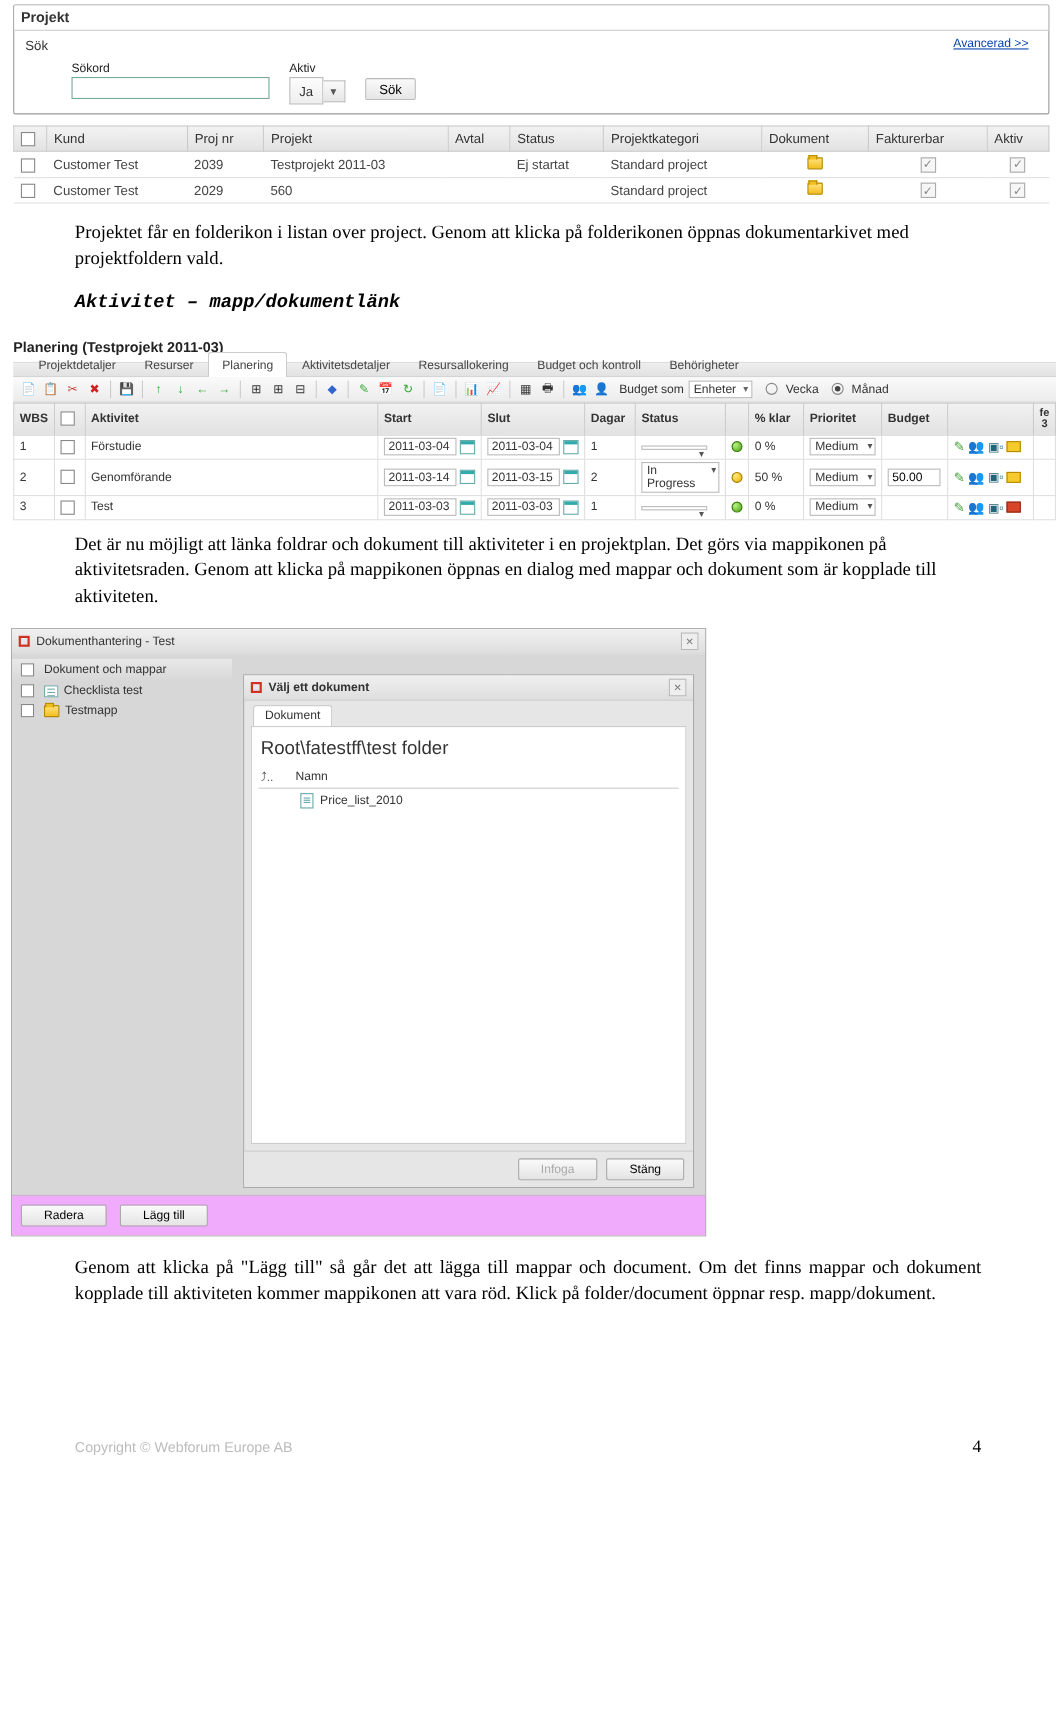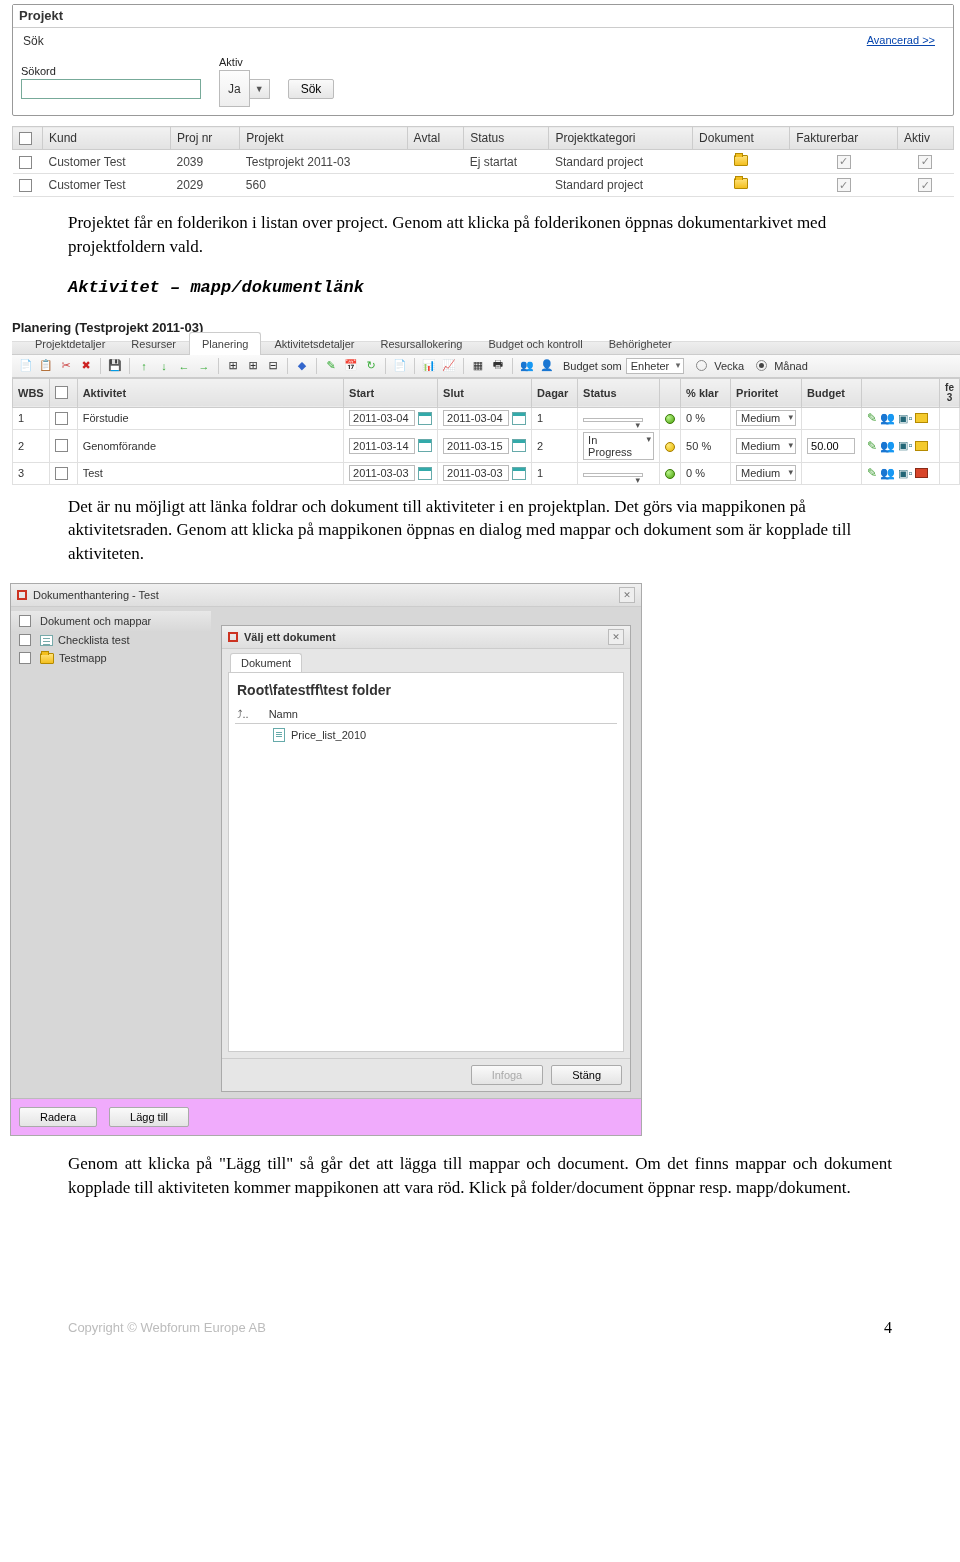--- a/index.html
+++ b/index.html
@@ -13,26 +13,26 @@
     width: 960px;
   }
   .page { padding: 0; }
   
   
   .panel { border: 1px solid #999; margin: 4px 6px 10px 12px; background: #fff; border-radius: 2px; }
   .panel-header { padding: 3px 6px 4px; font-weight: bold; font-size: 13px; background: #fff; border-bottom: 1px solid #ccc; }
   .search-row { display: flex; align-items: center; padding: 4px 8px; }
   .search-label { padding: 2px 6px 0 2px; font-size: 12px; min-width: 40px; }
   .search-link { color: #0645ad; text-decoration: underline; font-size: 11px; margin-left: auto; margin-right: 10px; }
-  .search-fields { display: flex; align-items: center; gap: 18px; padding: 4px 8px 8px; flex-wrap: wrap; }
+  .search-fields { display: flex; align-items: flex-start; gap: 18px; padding: 4px 8px 8px; flex-wrap: wrap; margin-left: 44px; }
   .field-col { display: flex; flex-direction: column; gap: 2px; }
   .field-label { font-size: 11px; color: #222; }
   .field-input { border: 1px solid #7a9; height: 20px; padding: 1px 4px; font-size: 12px; }
   .field-aktiv { display: flex; align-items: center; gap: 0; }
-  .field-aktiv .sel { border: 1px solid #bbb; background: linear-gradient(#fdfdfd,#eee); height: 37px; padding: 2px 8px; font-size: 12px; display: inline-flex; align-items: center; }
+  .field-aktiv .sel { border: 1px solid #bbb; background: linear-gradient(#fdfdfd,#eee); height: 25px; padding: 2px 8px; font-size: 12px; display: inline-flex; align-items: center; }
   .sel-btn { border: 1px solid #bbb; border-left: none; background: linear-gradient(#fafafa,#e6e6e6); width: 20px; height: 20px; display: inline-flex; align-items: center; justify-content: center; font-size: 9px; color: #555; }
   .btn { border: 1px solid #bbb; background: linear-gradient(#fafafa,#e6e6e6); height: 20px; padding: 2px 12px; font-size: 12px; cursor: pointer; border-radius: 2px; }
   .tiny-checkbox { width: 13px; height: 13px; border: 1px solid #888; background: #fff; display: inline-block; margin-right: 4px; vertical-align: middle; }
   
   
   .proj-tbl { margin: 0 6px 14px 12px; border: 0; width: calc(100% - 18px); border-collapse: collapse; font-size: 12px; }
   .proj-tbl th { background: linear-gradient(#f2f2f2,#e2e2e2); border: 1px solid #ccc; border-left:none;  text-align: left; padding: 4px 6px; font-weight: normal; font-size: 12px; color:#333; }
   .proj-tbl th:first-child{border-left:1px solid #ccc;}
   .proj-tbl td { border-bottom: 1px solid #e0e0e0; padding: 4px 6px; color: #444; }
   .folder-icon { width: 14px; height: 11px; background: linear-gradient(#ffe27a,#f3bf1f); border: 1px solid #b58a00; border-radius: 1px; display: inline-block; position: relative; }
@@ -87,21 +87,21 @@
   .doc-left { width: 200px; background: #d7d7d7; padding: 4px 0; }
   .doc-left-row { display: flex; align-items: center; gap: 5px; padding: 3px 8px; font-size: 11px; color: #333; }
   .doc-left-row .tiny-checkbox { width:12px; height:12px; }
   .ico-list { width:13px; height:11px; display:inline-block; background:#fff; border:1px solid #7aa; position:relative; }
   .ico-list:after{content:""; position:absolute; top:2px; left:2px; right:2px; height:1px; background:#7aa; box-shadow:0 3px 0 #7aa, 0 6px 0 #7aa;}
   
   .doc-right { flex: 1; background: #d7d7d7; padding: 18px 6px 6px 0; position: relative; }
   .inner-dlg { background: #e6e6e6; border: 1px solid #aaa; width: 410px; margin-left: 10px; }
   .inner-tab { display: inline-block; padding: 3px 10px; background: #fff; border: 1px solid #ccc; border-bottom: none; border-radius: 3px 3px 0 0; font-size: 11px; margin: 4px 0 0 8px; }
   .inner-body { background: #fff; border: 1px solid #ccc; border-top: 1px solid #ccc; margin: 0 6px 6px; min-height: 380px; padding: 6px; font-size: 11px; color: #333; }
-  .crumb { font-weight: bold; font-size: 14px; padding: 3px 2px; }
+  .crumb { font-weight: normal; font-size: 17px; padding: 3px 2px; }
   .file-hdr { border-bottom: 1px solid #ccc; padding: 3px 2px; margin-top: 4px; font-size: 11px; display:flex; gap:20px;}
   .file-row { padding: 4px 2px; display: flex; align-items: center; gap: 6px; font-size: 11px; }
   .ico-up { font-size: 11px; color: #555; }
   .ico-doc { width: 12px; height: 14px; background: #fff; border: 1px solid #6aa; display: inline-block; position: relative; }
   .ico-doc:after { content: ""; position: absolute; top: 3px; left: 2px; right: 2px; height: 1px; background: #6aa; box-shadow: 0 2px 0 #6aa, 0 4px 0 #6aa; }
   .dlg-foot { display: flex; gap: 8px; padding: 6px 8px; background: #e6e6e6; border-top: 1px solid #ccc; justify-content: flex-end; }
   .doc-foot { display: flex; gap: 12px; padding: 8px; background: #f0abfc; border-top: 1px solid #bbb; }
   .btn-flat { border: 1px solid #aaa; background: linear-gradient(#fafafa,#e4e4e4); padding: 3px 20px; font-size: 11px; border-radius: 2px; }
   .btn-flat.dim { color: #aaa; }
 

